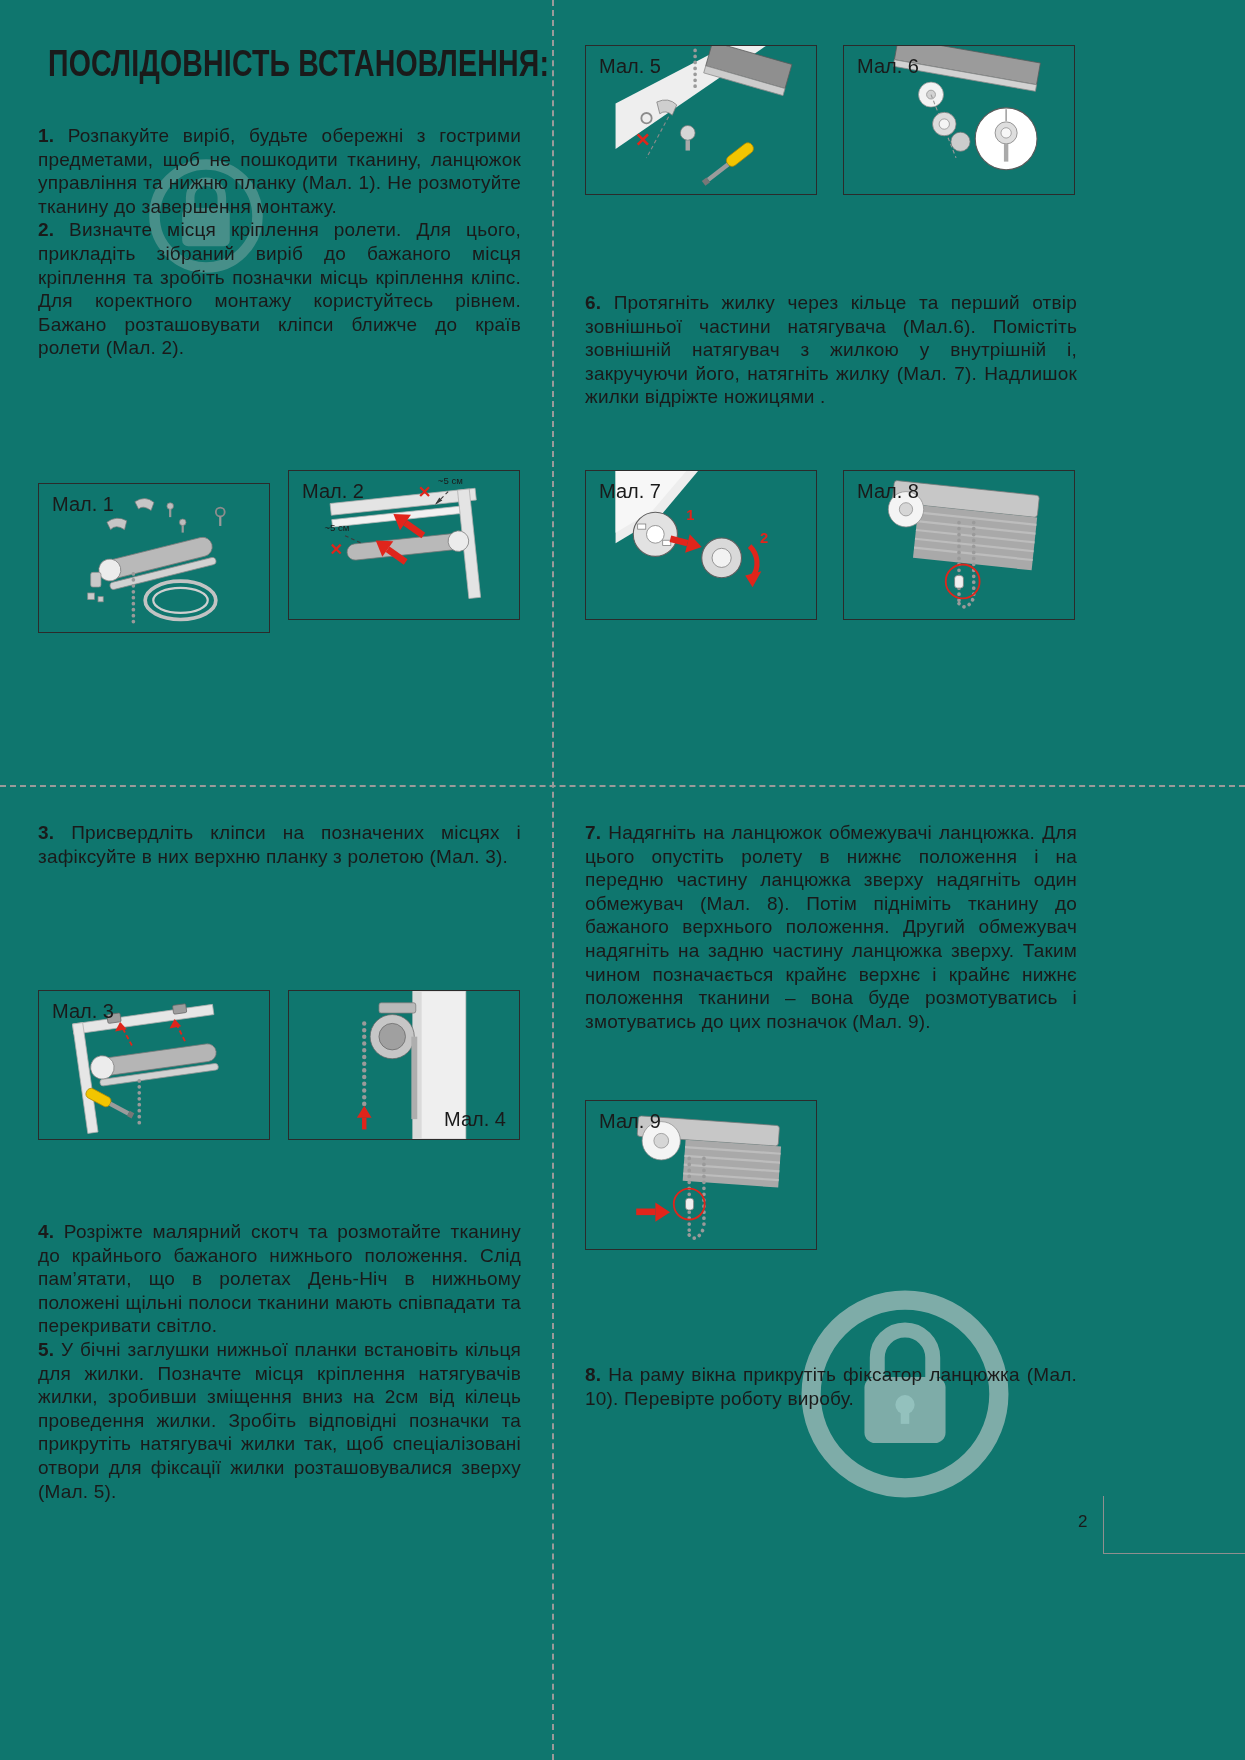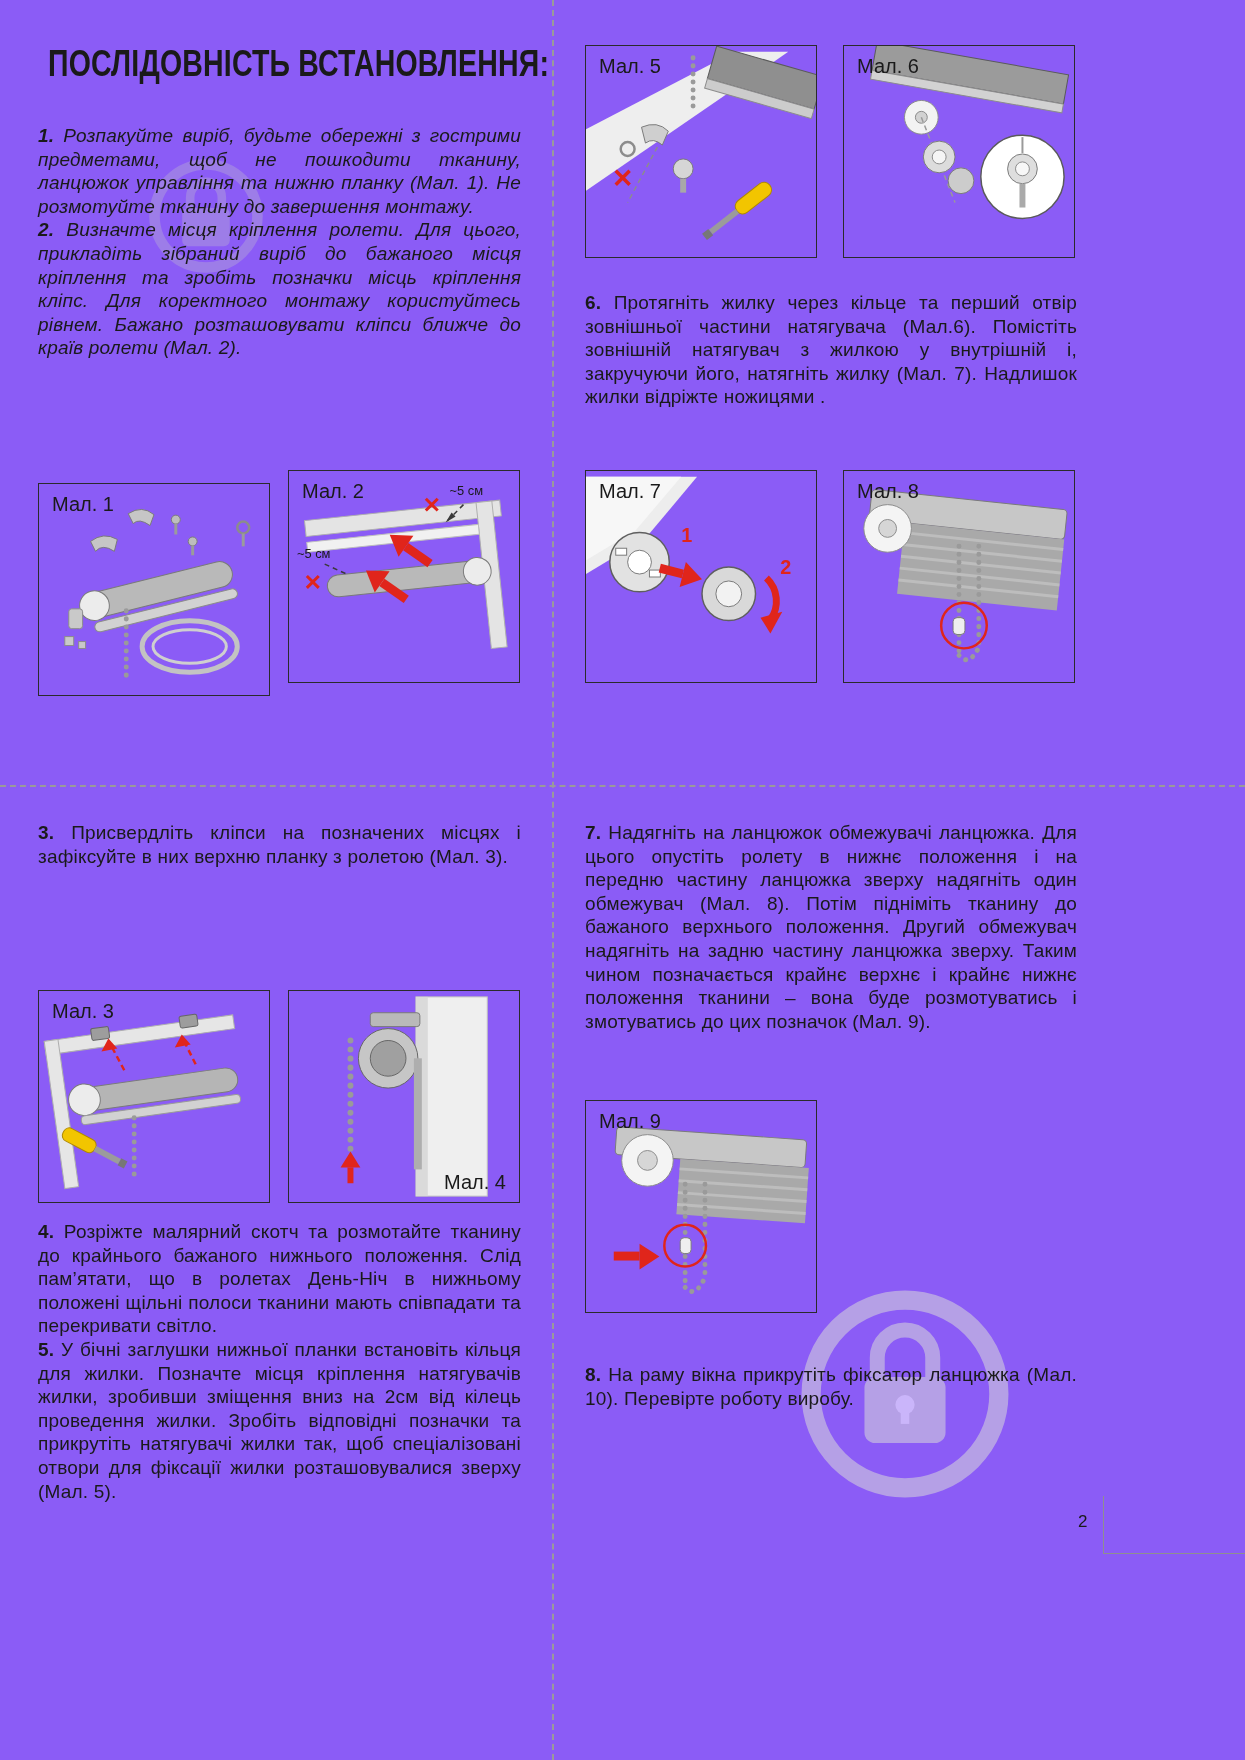--- a/index.html
+++ b/index.html
@@ -1,26 +1,26 @@
 <!DOCTYPE html>
 <html><head>
 <meta charset="utf-8">
 <style>
   * { margin:0; padding:0; box-sizing:border-box; }
   html,body { background:#ffffff; }
   body { font-family:"Liberation Sans", sans-serif; color:#1a1a1a; }
-  .page { position:relative; width:1245px; height:1760px; background:#8b5cf6; overflow:hidden; }
+  .page { position:relative; width:1245px; height:1760px; background:#0f766e; overflow:hidden; }
   .divider-v { position:absolute; left:552px; top:0; height:1760px; border-left:2px dashed #9a9a9a; }
   .divider-h { position:absolute; top:785px; left:0; width:1245px; border-top:2px dashed #9a9a9a; }
   .title { position:absolute; left:48px; top:44px; font-size:30px; font-weight:bold; letter-spacing:0.2px;
            transform:scale(0.95,1.2); transform-origin:left top; white-space:nowrap; }
   .body-text { position:absolute; font-size:19px; line-height:23.6px; text-align:justify; letter-spacing:0.2px; }
   .body-text p { margin:0; }
   .stepnum { font-weight:bold; }
-  .fig { position:absolute; width:232px; height:213px; border:1.5px solid #2b2b2b; background:transparent; z-index:2; }
+  .fig { position:absolute; width:232px; height:150px; border:1.5px solid #2b2b2b; background:transparent; z-index:2; }
   .fig-label { position:absolute; left:13px; top:9px; font-size:20px; z-index:3; }
   .fig-label.br { left:auto; top:auto; right:13px; bottom:8px; }
   .fig svg.art { position:absolute; left:0; top:0; width:100%; height:100%; }
   .pagenum { position:absolute; left:1078px; top:1512px; font-size:17px; z-index:3; }
   .watermark { position:absolute; z-index:0; pointer-events:none; }
   .edge-mark { position:absolute; background:#8f8f8f; z-index:1; }
   .txt { position:relative; z-index:2; }
 </style>
 </head>
 <body>
@@ -38,21 +38,21 @@
     <path d="M74 104 v-18 a26 26 0 0 1 52 0 v18" fill="none" stroke="#d9d9d9" stroke-width="14"></path>
     <circle cx="100" cy="130" r="9" fill="#ffffff"></circle>
     <rect x="96" y="130" width="8" height="18" fill="#ffffff"></rect>
   </svg>
 
   <div class="divider-v"></div>
   <div class="divider-h"></div>
 
   <h1 class="title">ПОСЛІДОВНІСТЬ ВСТАНОВЛЕННЯ:</h1>
 
-  <div class="body-text" style="left:38px; top:124px; width:483px;font-style:italic;">
+  <div class="body-text" style="left:38px; top:124px; width:483px;">
     <p class="txt"><b class="stepnum">1.</b> <span>Розпакуйте виріб, будьте обережні з гострими предметами, щоб не пошкодити тканину, ланцюжок управління та нижню планку (Мал. 1). Не розмотуйте тканину до завершення монтажу.</span></p>
     <p class="txt"><b class="stepnum">2.</b> <span>Визначте місця кріплення ролети. Для цього, прикладіть зібраний виріб до бажаного місця кріплення та зробіть позначки місць кріплення кліпс. Для коректного монтажу користуйтесь рівнем. Бажано розташовувати кліпси ближче до країв ролети (Мал. 2).</span></p>
   </div>
 
   <div class="body-text" style="left:585px; top:291px; width:492px;">
     <p class="txt"><b class="stepnum">6.</b> <span>Протягніть жилку через кільце та перший отвір зовнішньої частини натягувача (Мал.6). Помістіть зовнішній натягувач з жилкою у внутрішній і, закручуючи його, натягніть жилку (Мал. 7). Надлишок жилки відріжте ножицями .</span></p>
   </div>
 
   <div class="body-text" style="left:38px; top:821px; width:483px;">
     <p class="txt"><b class="stepnum">3.</b> <span>Присвердліть кліпси на позначених місцях і зафіксуйте в них верхню планку з ролетою (Мал. 3).</span></p>

